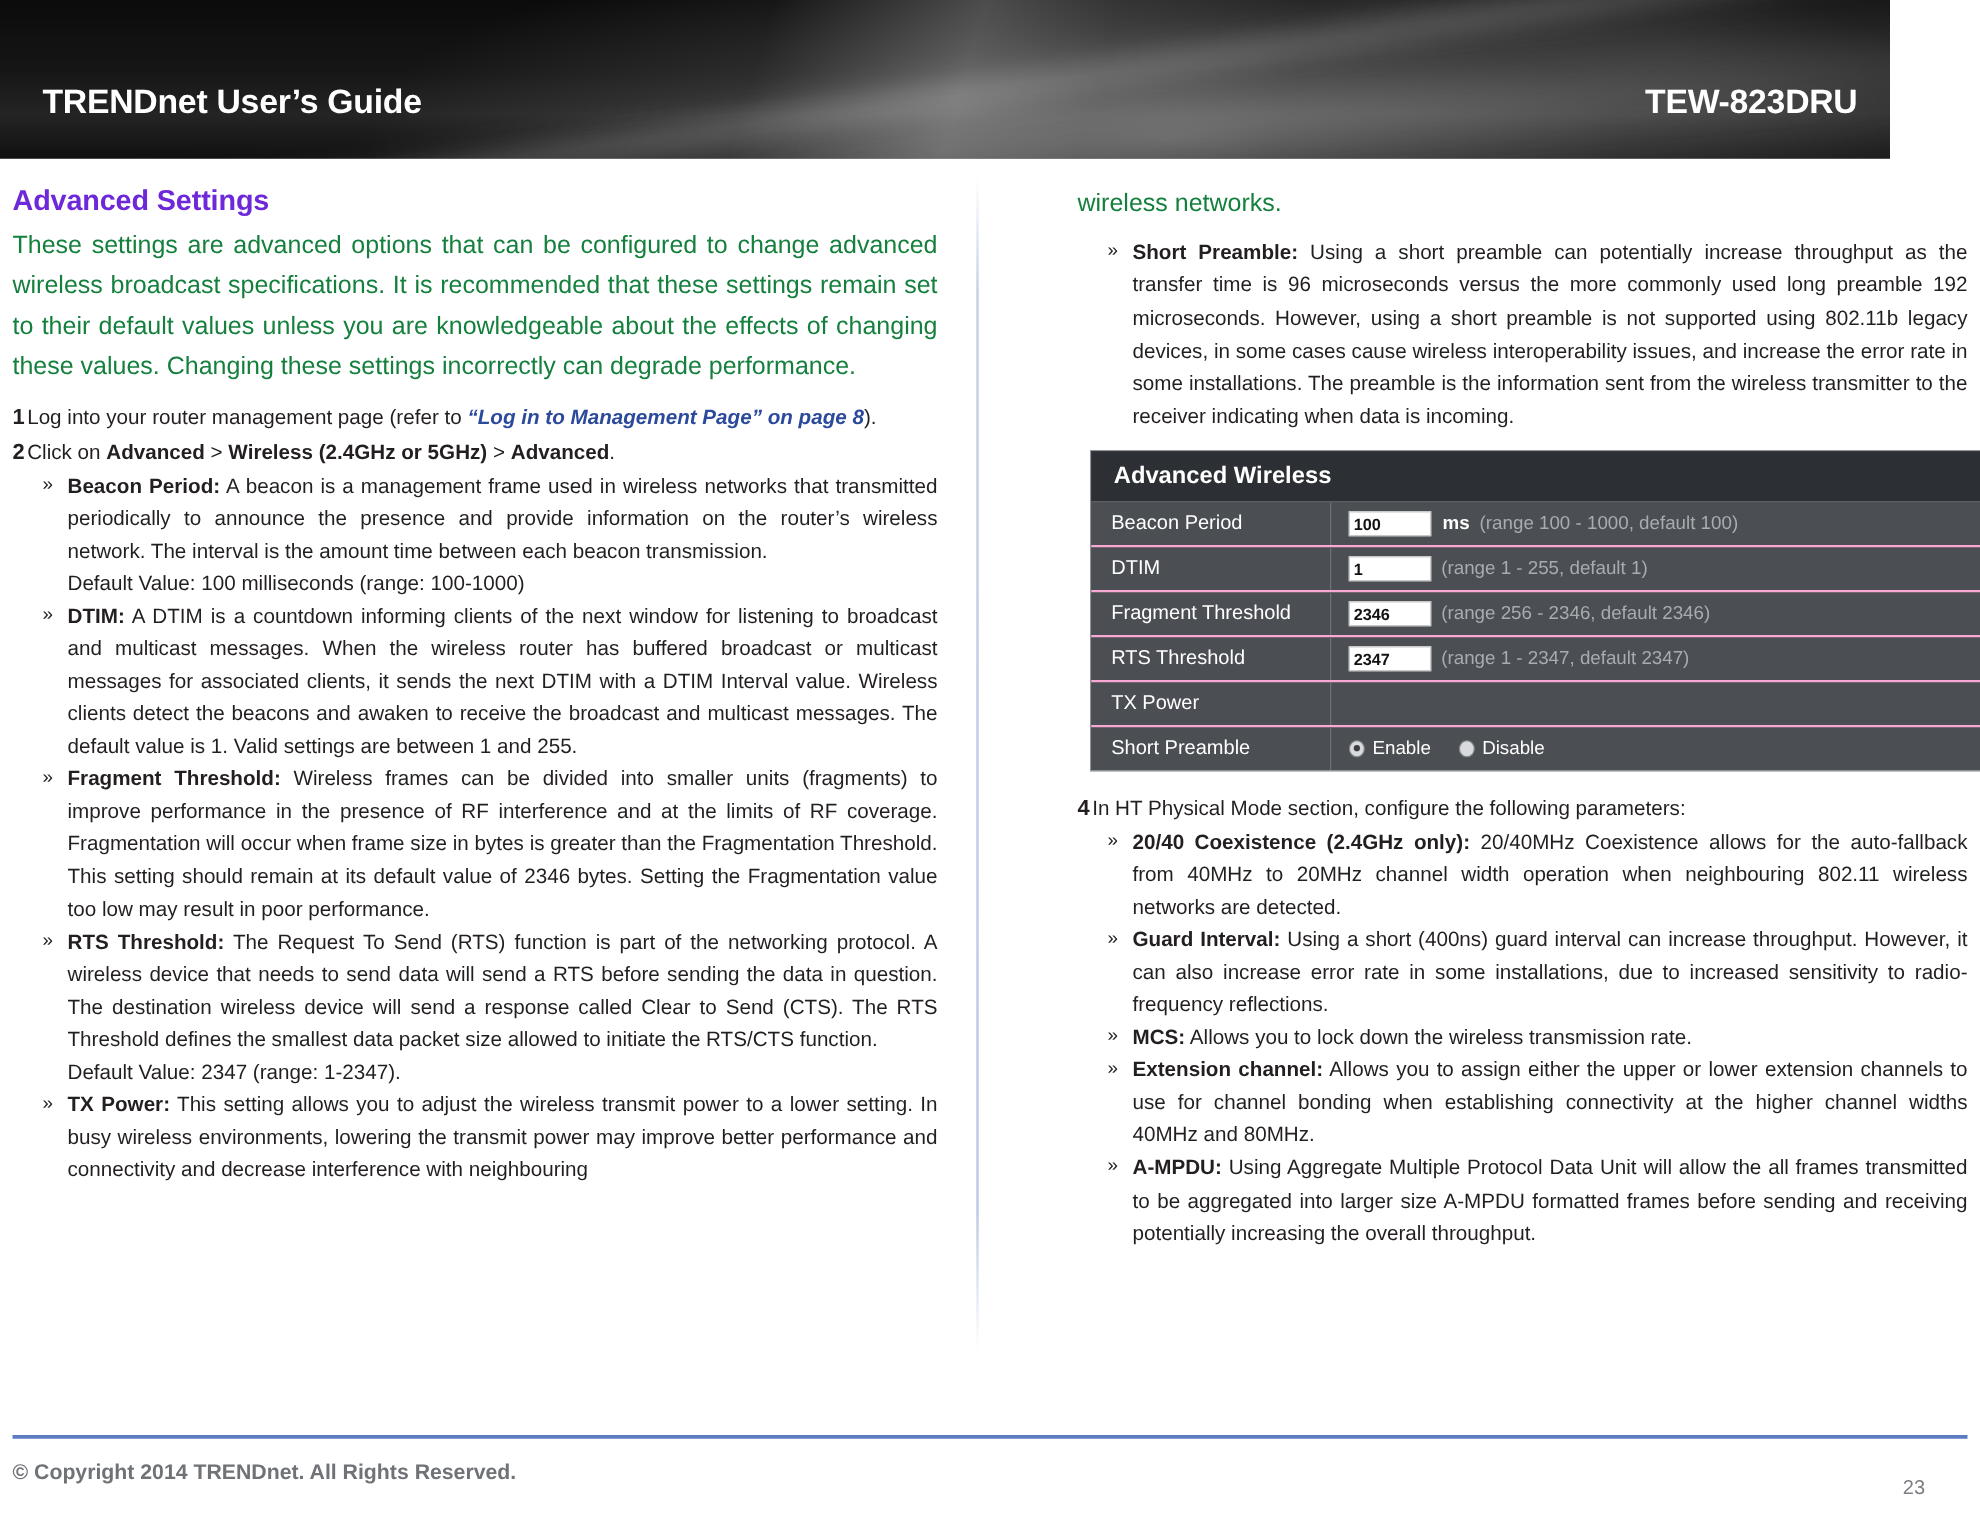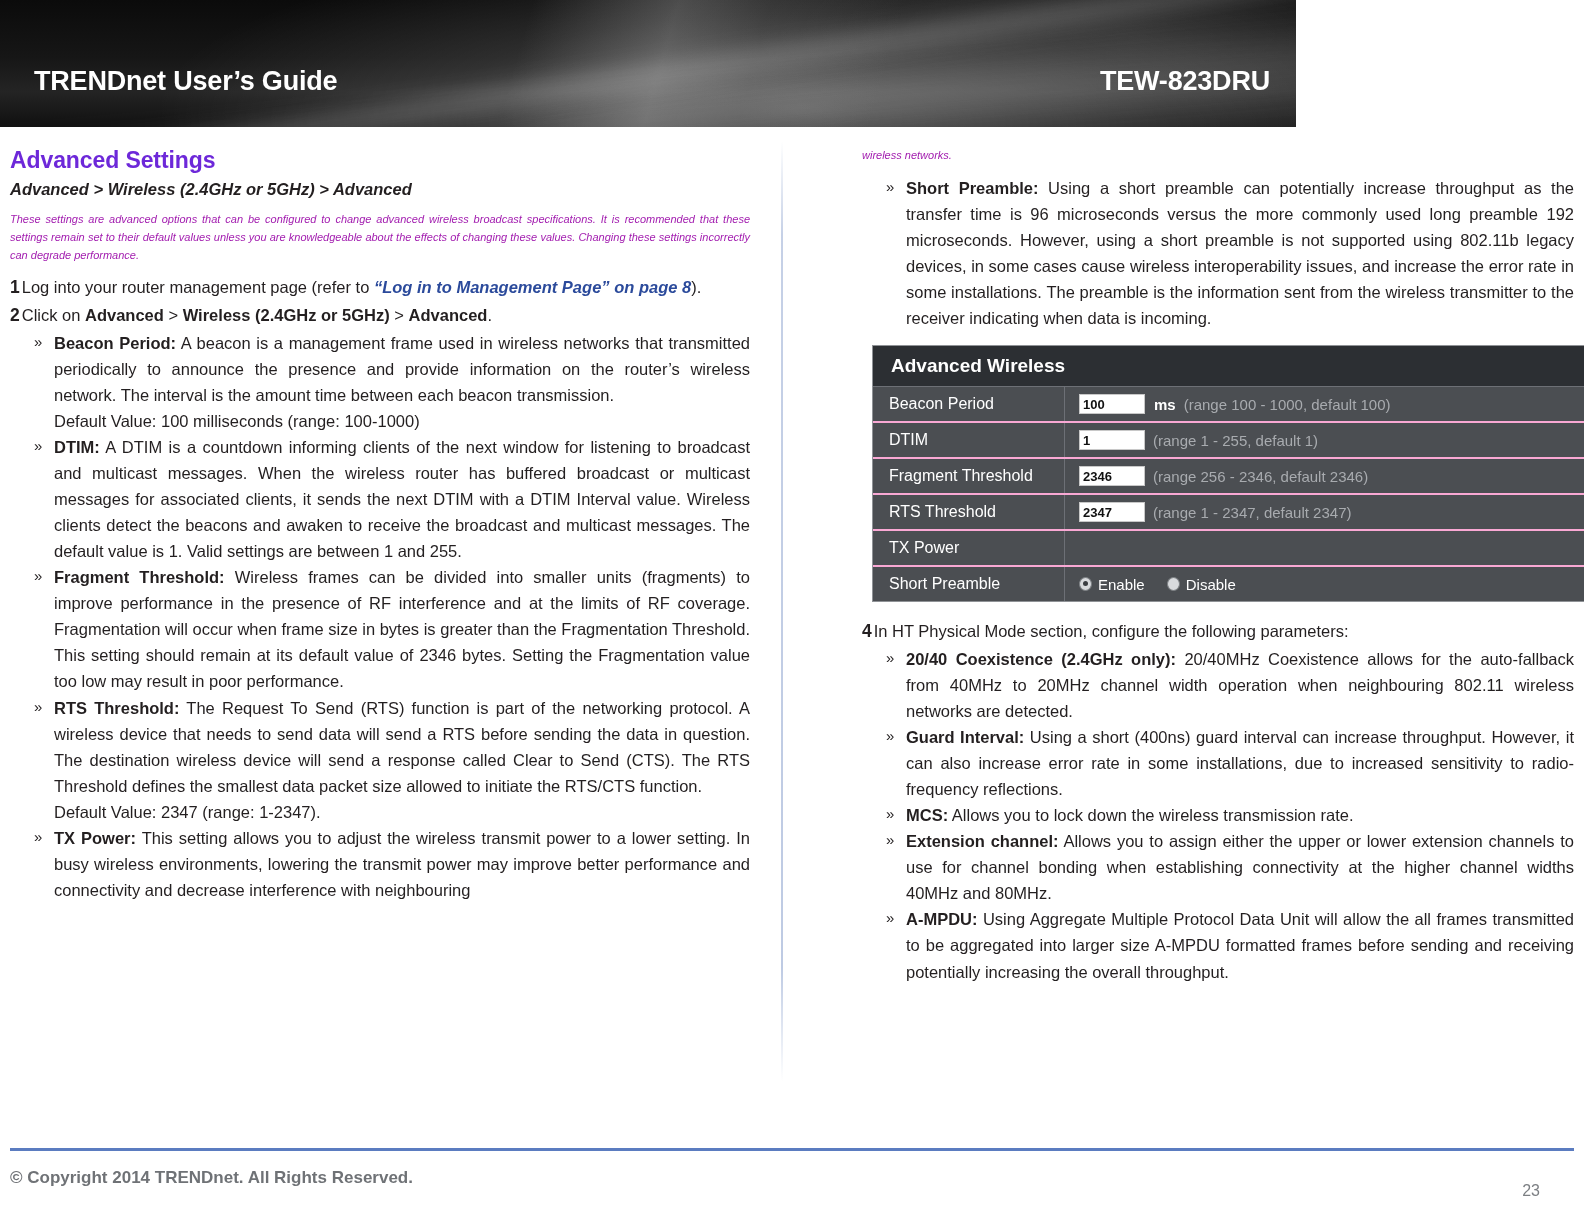--- a/index.html
+++ b/index.html
@@ -13,21 +13,21 @@
     font-family: "Liberation Sans", sans-serif;
     color: #231f20;
     position: relative;
     overflow: hidden;
   }
 
   
   .header-banner {
     position: absolute;
     left: 0; top: 0;
-    width: 1296px;
+    width: 1512px;
     height: 127px;
     background:
       linear-gradient(106deg, rgba(255,255,255,0.00) 0%, rgba(255,255,255,0.00) 40%,
                       rgba(210,210,210,0.26) 51%, rgba(150,150,150,0.16) 58%,
                       rgba(255,255,255,0.00) 68%, rgba(255,255,255,0.00) 100%),
       radial-gradient(ellipse 900px 240px at 62% 86%, rgba(255,255,255,0.30) 0%, rgba(255,255,255,0.10) 40%, rgba(255,255,255,0.0) 72%),
       radial-gradient(ellipse 700px 200px at 88% 30%, rgba(255,255,255,0.10) 0%, rgba(255,255,255,0.0) 70%),
       linear-gradient(180deg, #0b0b0b 0%, #161616 45%, #242424 72%, #101010 100%);
     overflow: hidden;
   }
@@ -104,26 +104,25 @@
     letter-spacing: -0.1px;
   }
   .breadcrumb {
     font-size: 16.5px;
     font-weight: bold;
     font-style: italic;
     margin: 0 0 12px 0;
     color: #231f20;
   }
   p.body-text {
-    font-size: 11px;
+    font-size: 20px;
     line-height: 1.62;
     margin: 0 0 10px 0;
     text-align: justify;
-    color: #a21caf;
-    font-style: italic;
+    color: #15803d;
   }
   .step {
     font-size: 16.5px;
     line-height: 1.52;
     margin: 0 0 1px 0;
     color: #231f20;
   }
   .step .num {
     font-weight: bold;
     font-size: 17.5px;
@@ -308,21 +307,20 @@
 </div>
 
 <div class="page-body">
 
   <div class="column-divider"></div>
 
   <div class="col col-left">
 
     <h1 class="section-title">Advanced Settings</h1>
 
-    <div class="breadcrumb">Advanced &gt; Wireless (2.4GHz or 5GHz) &gt; Advanced</div>
 
     <p class="body-text">These settings are advanced options that can be configured to change advanced wireless broadcast specifications. It is recommended that these settings remain set to their default values unless you are knowledgeable about the effects of changing these values. Changing these settings incorrectly can degrade performance.</p>
 
     <div class="step">
       <span class="num">1</span><span>Log into your router management page (refer to </span><span class="link-ital">“Log in to Management Page” on page 8</span><span>).</span>
     </div>
 
     <div class="step">
       <span class="num">2</span><span>Click on </span><b>Advanced</b><span> &gt; </span><b>Wireless (2.4GHz or 5GHz)</b><span> &gt; </span><b>Advanced</b><span>.</span>
     </div>

